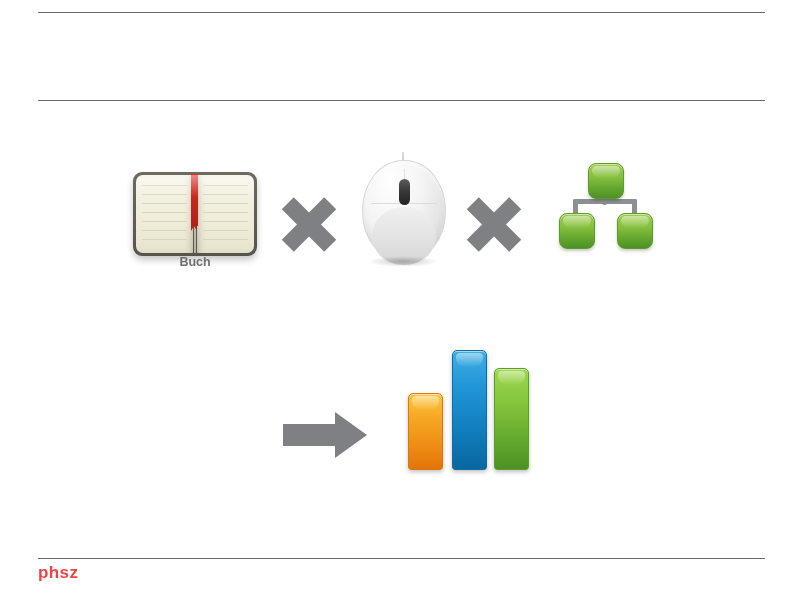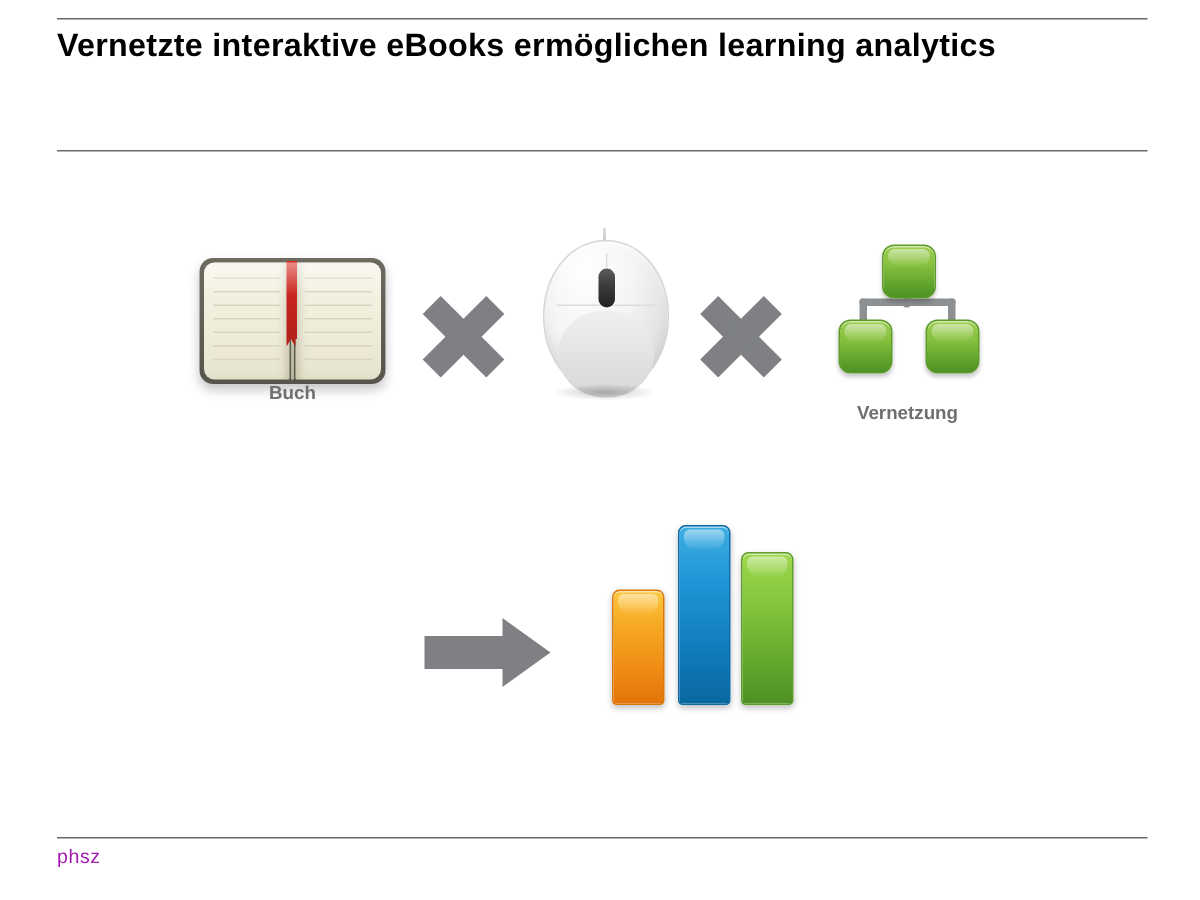--- a/index.html
+++ b/index.html
@@ -19,21 +19,21 @@
   
   #page-title{
     position:absolute;left:38px;top:18px;width:730px;
     font-size:21.5px;font-weight:bold;color:#000000;
     letter-spacing:0.2px;white-space:nowrap;
   }
 
   
   #footer-logo{
     position:absolute;left:38px;top:563px;
-    font-size:13px;font-weight:normal;color:#a21caf;letter-spacing:0.4px;
+    font-size:17px;font-weight:bold;color:#ef4444;letter-spacing:0.4px;
   }
 
   
   .caption{
     position:absolute;text-align:center;
     font-size:12.5px;font-weight:bold;color:#6d6f71;
     white-space:nowrap;
   }
 
   
@@ -184,21 +184,20 @@
 </style>
 </head>
 <body>
 
 <div class="slide">
 
   <div class="rule" id="rule-top"></div>
   <div class="rule" id="rule-under-title"></div>
   <div class="rule" id="rule-footer"></div>
 
-  <div id="page-title">Vernetzte interaktive eBooks ermöglichen learning analytics</div>
 
   <div id="book-icon">
     <div class="book-shell"></div>
     <div class="book-page left">
       <div class="book-lines">
         <i></i>
           <i></i>
           <i></i>
           <i></i>
           <i></i>
@@ -246,21 +245,20 @@
 
   <div id="network-icon">
     <div class="net-link" id="net-link-h"></div>
     <div class="net-link" id="net-link-l"></div>
     <div class="net-link" id="net-link-r"></div>
     <div class="net-link" id="net-link-c"></div>
     <div class="net-node" id="net-node-top"></div>
     <div class="net-node" id="net-node-left"></div>
     <div class="net-node" id="net-node-right"></div>
   </div>
-  <div class="caption" id="caption-vernetzung">Vernetzung</div>
 
   <div id="arrow-icon">
     <div class="arrow-tail"></div>
     <div class="arrow-head"></div>
   </div>
 
   <div id="bar-chart">
     <div class="bar" id="bar-0"></div>
     <div class="bar" id="bar-1"></div>
     <div class="bar" id="bar-2"></div>

